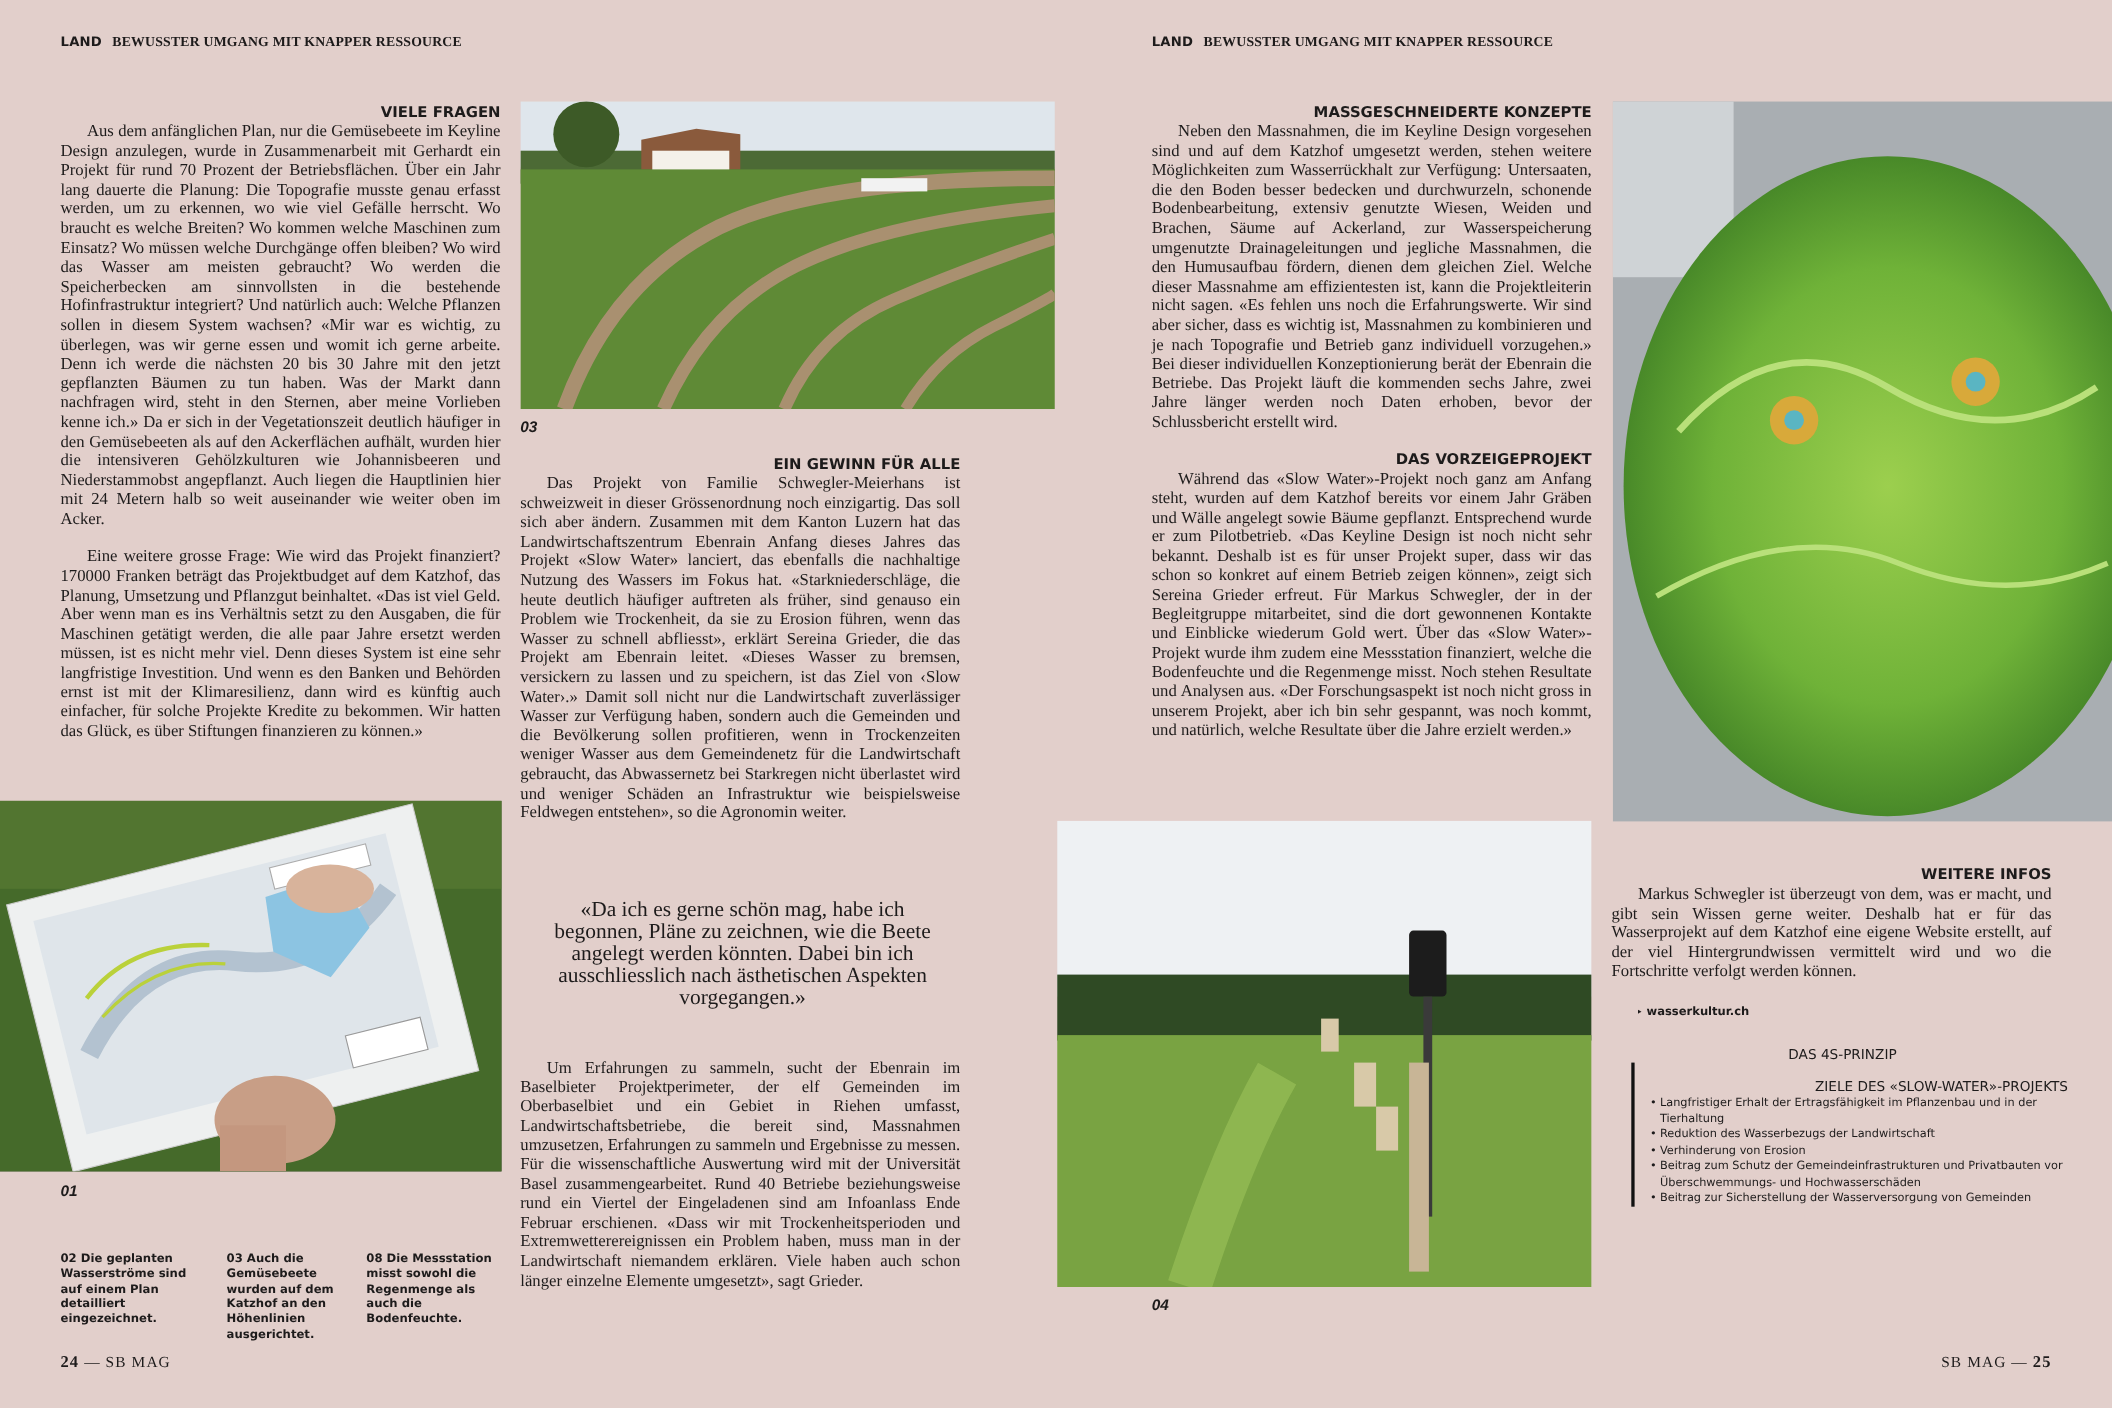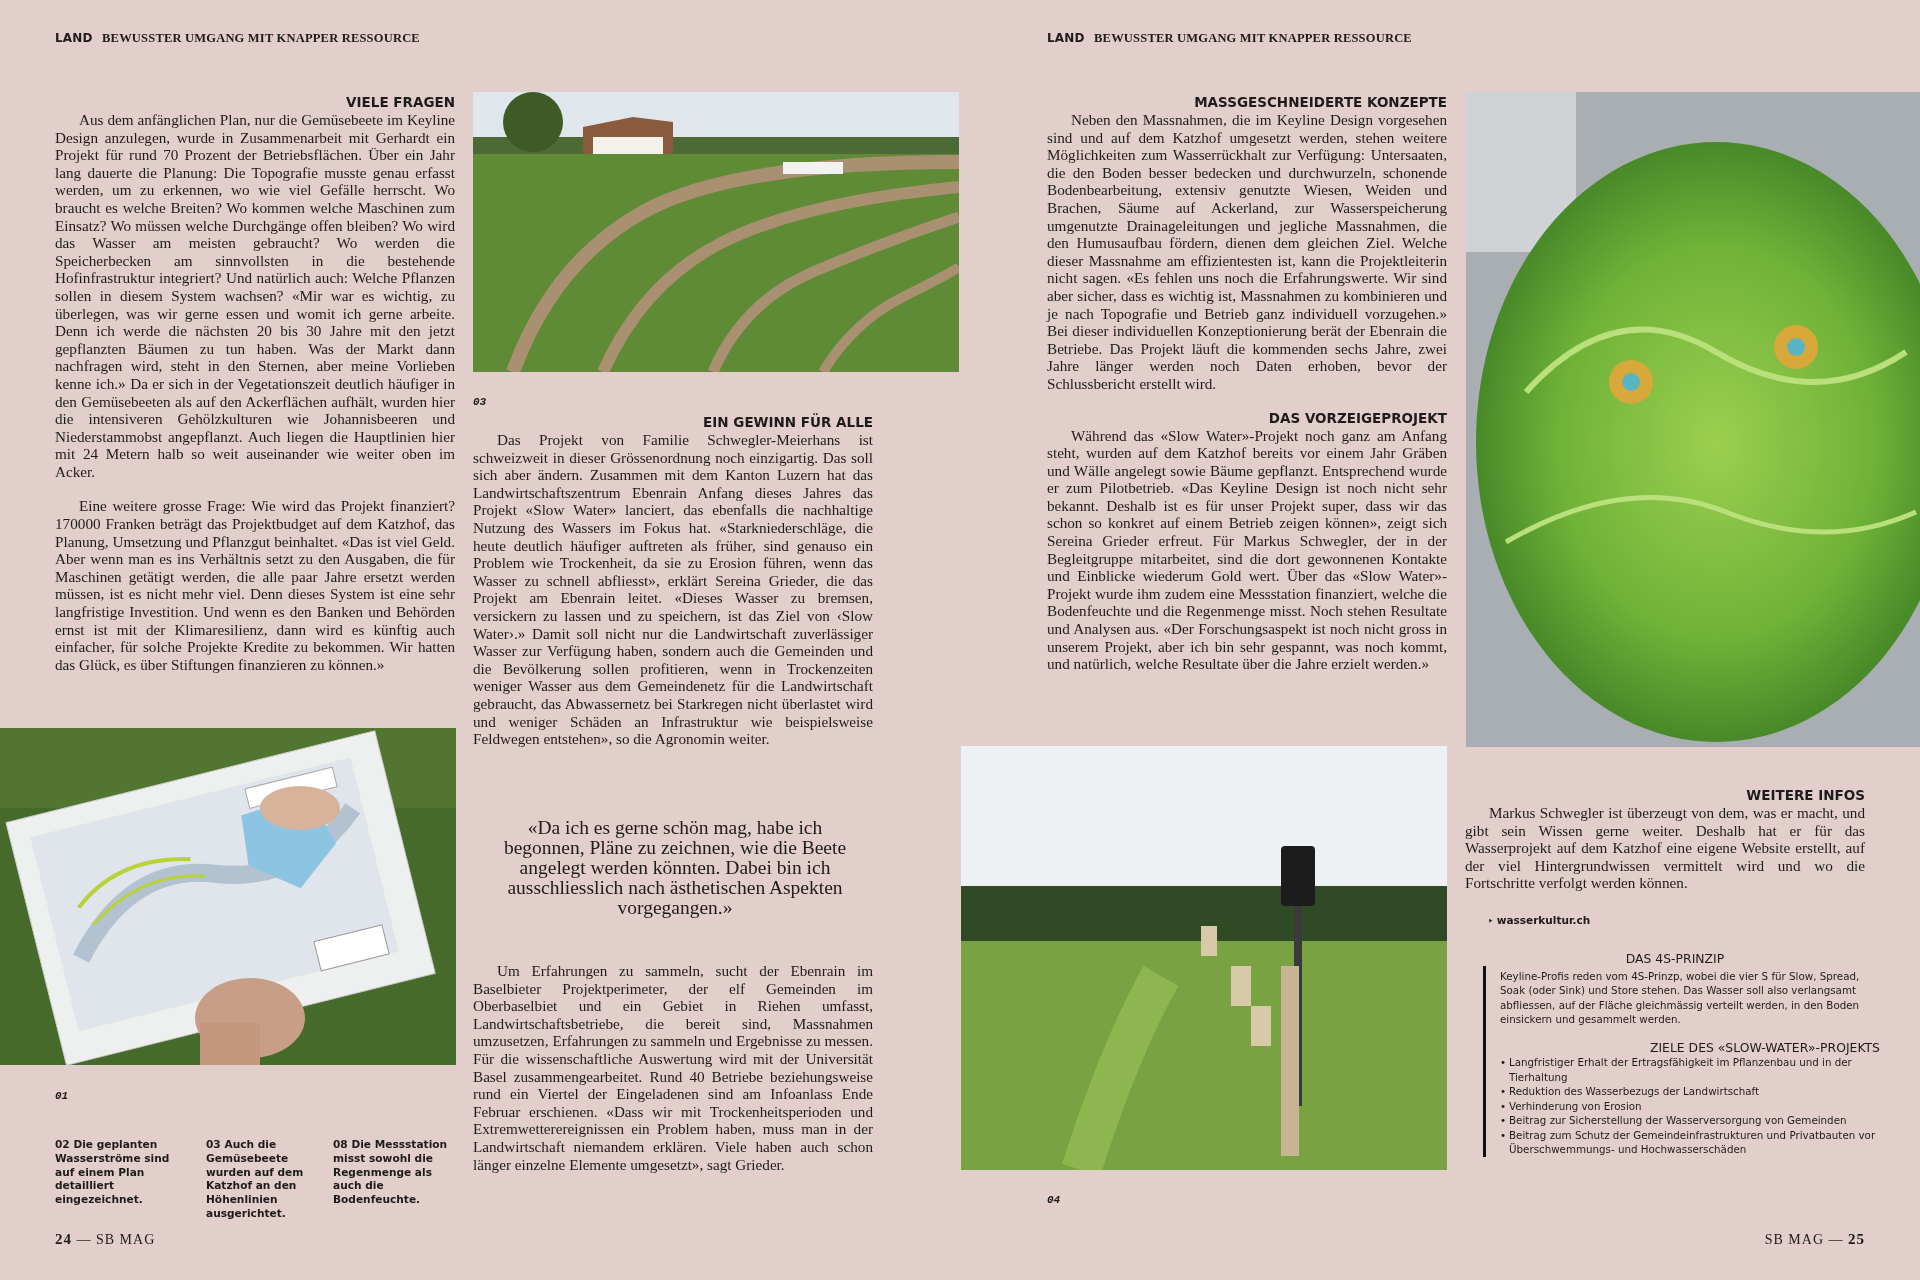--- a/index.html
+++ b/index.html
@@ -5,21 +5,21 @@
   html, body { margin:0; padding:0; }
   body { width:1920px; height:1280px; background:#e2cfcb; position:relative; overflow:hidden; font-family:"DejaVu Serif", serif; color:#1d1b1b; }
   .abs { position:absolute; }
   .runhead { font-size:12.5px; letter-spacing:0.2px; font-family:"Liberation Serif", serif; font-weight:bold; }
   .runhead .sec { font-family:"DejaVu Sans", sans-serif; font-weight:bold; font-size:12px; margin-right:6px; }
   .col { font-family:"Liberation Serif", serif; font-size:15.2px; line-height:17.6px; text-align:justify; hyphens:auto; }
   .col p { margin:0; text-indent:24px; }
   .col p + p { margin-top:17px; }
   .h { font-family:"DejaVu Sans", sans-serif; font-weight:bold; font-size:13.5px; text-align:right; margin:0; line-height:17px; }
   .photo { position:absolute; overflow:hidden; }
-  .fig { font-family:Liberation Mono, monospace; font-weight:bold; font-style:italic; font-size:11px;margin-top:16px; }
+  .fig { font-family:Liberation Sans, sans-serif; font-weight:bold; font-style:italic; font-size:14px; }
   .cap { font-family:"DejaVu Sans", sans-serif; font-weight:bold; font-size:10.6px; line-height:13.8px; }
   .quote { font-family:"Liberation Serif", serif; font-size:19.5px; line-height:20px; text-align:center; }
   .folio { font-family:"Liberation Serif", serif; font-size:14px; letter-spacing:1px; }
   .folio b { font-size:15px; }
   .sidebar-box { font-family:"DejaVu Sans", sans-serif; font-size:10.3px; line-height:14.5px; font-weight:normal; }
   .sidebar-box ul { list-style:none; margin:0; padding:0; }
   .sidebar-box li { position:relative; padding-left:9px; }
   .sidebar-box li::before { content:"•"; position:absolute; left:0; }
   .link { font-family:"DejaVu Sans", sans-serif; font-weight:bold; font-size:10.5px; }
 </style>
@@ -149,28 +149,27 @@
   <h3 class="h">WEITERE INFOS</h3>
   <p>Markus Schwegler ist überzeugt von dem, was er macht, und gibt sein Wissen gerne weiter. Deshalb hat er für das Wasserprojekt auf dem Katzhof eine eigene Website erstellt, auf der viel Hintergrundwissen vermittelt wird und wo die Fortschritte verfolgt werden können.</p>
 </div>
 <div class="abs link" style="left:1488px; top:914px;">
   <span style="font-size:8px;">‣</span>
   <span>wasserkultur.ch</span>
 </div>
 
 <div class="abs sidebar-box" style="left:1483px; top:966px; width:380px; border-left:3px solid #111; padding-left:14px;">
   <div style="text-align:center; font-size:12.4px; margin-left:-30px; margin-top:-14px; margin-bottom:2px;">DAS 4S-PRINZIP</div>
-  <div>Keyline-Profis reden vom 4S-Prinzp, wobei die vier S für Slow, Spread, Soak (oder Sink) und Store stehen. Das Wasser soll also verlangsamt abfliessen, auf der Fläche gleichmässig verteilt werden, in den Boden einsickern und gesammelt werden.</div>
   <div style="text-align:right; font-size:12.4px; margin-top:14px; margin-left:-30px;">ZIELE DES «SLOW-WATER»-PROJEKTS</div>
   <ul>
     <li>Langfristiger Erhalt der Ertragsfähigkeit im Pflanzenbau und in der Tierhaltung</li>
     <li>Reduktion des Wasserbezugs der Landwirtschaft</li>
     <li>Verhinderung von Erosion</li>
+    <li>Beitrag zum Schutz der Gemeindeinfrastrukturen und Privatbauten vor Überschwemmungs- und Hochwasserschäden</li>
     <li>Beitrag zur Sicherstellung der Wasserversorgung von Gemeinden</li>
-    <li>Beitrag zum Schutz der Gemeindeinfrastrukturen und Privatbauten vor Überschwemmungs- und Hochwasserschäden</li>
   </ul>
 </div>
 
 <div class="abs folio" style="right:55px; top:1231px;">
   <span>SB MAG</span>
   <span>—</span>
   <b>25</b>
 </div>
 
 </body></html>

